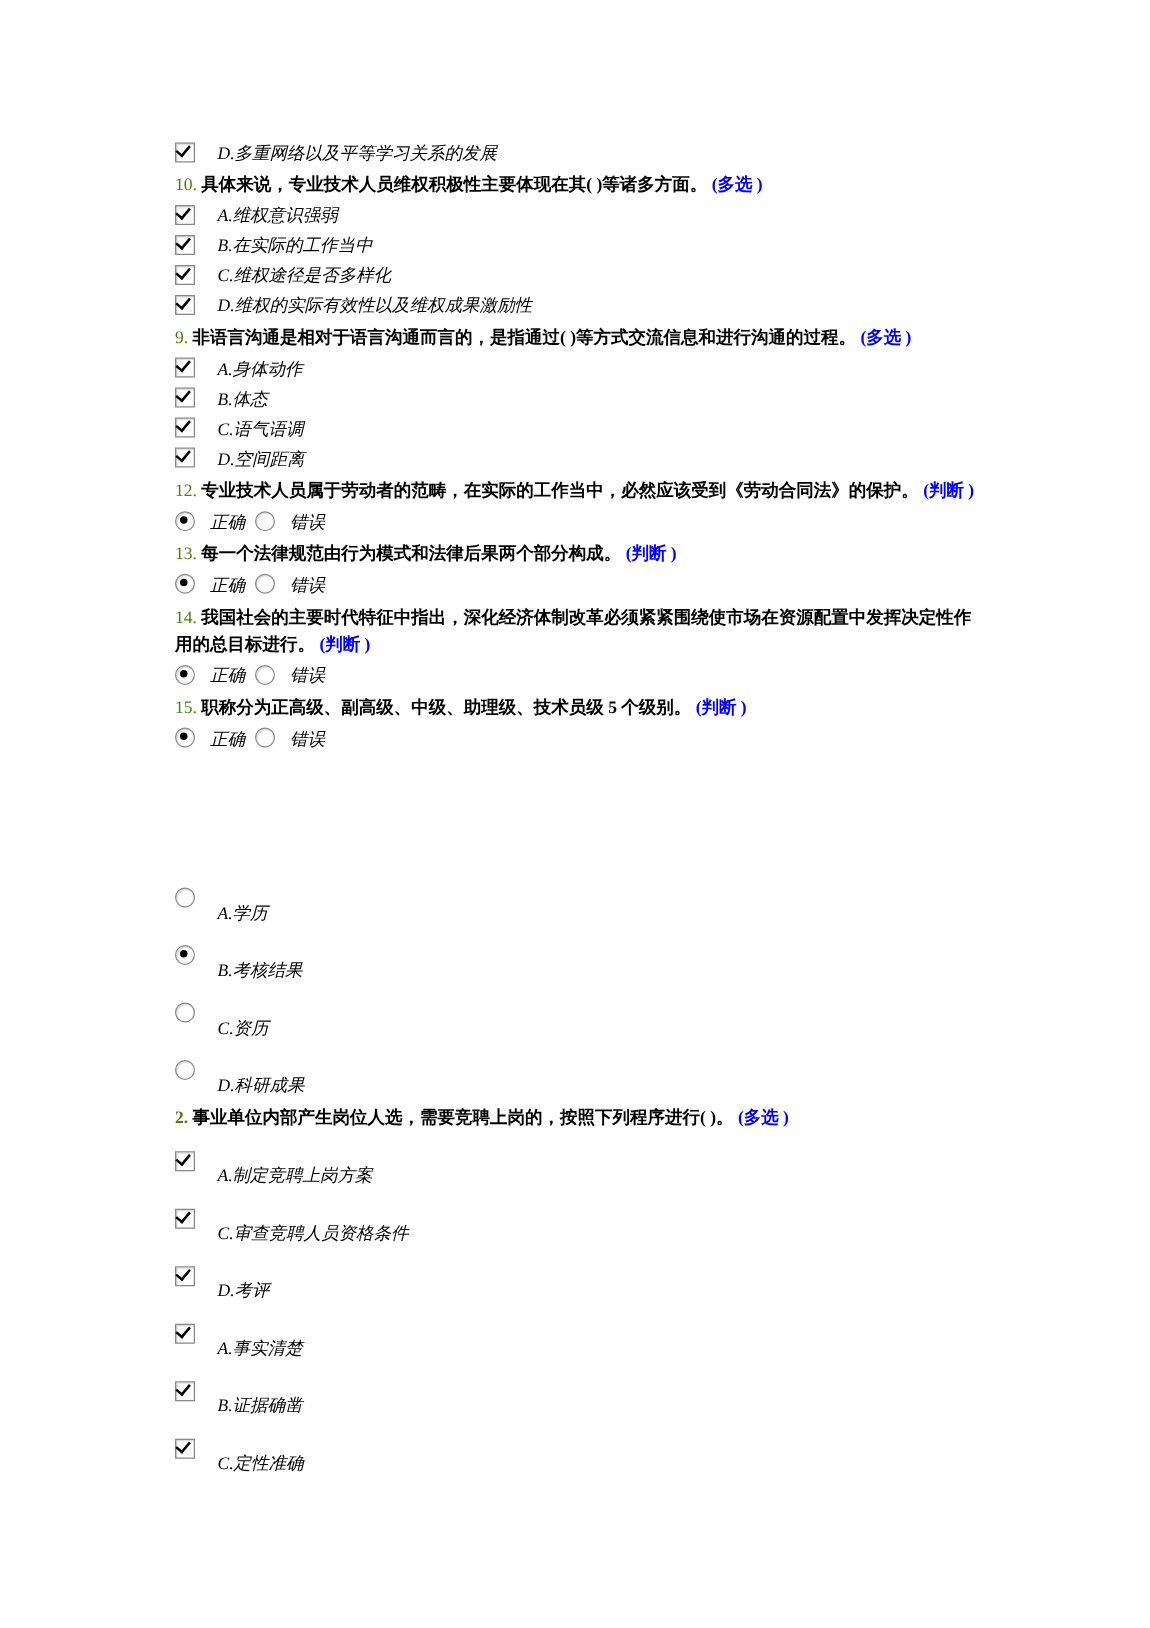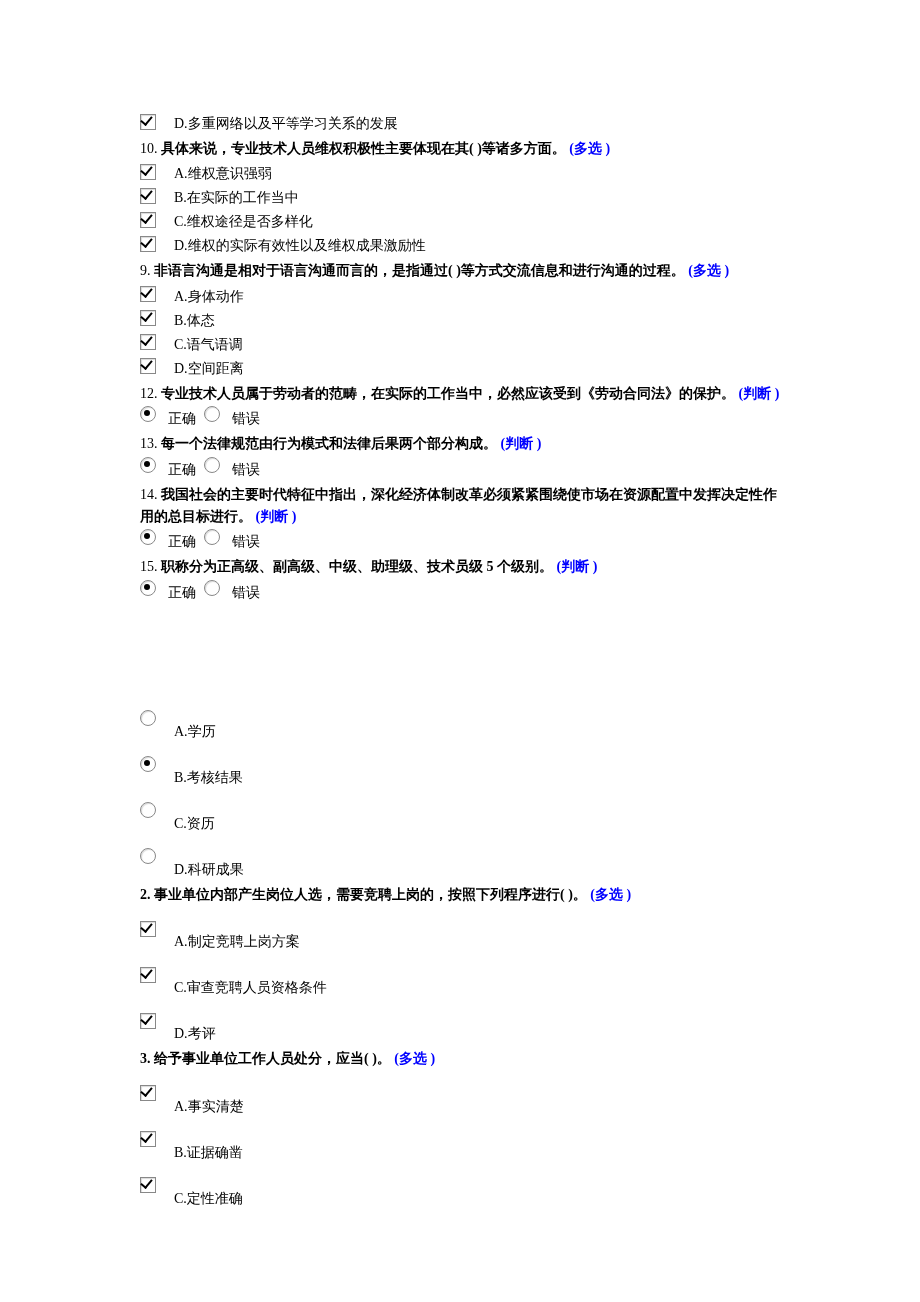--- a/index.html
+++ b/index.html
@@ -10,20 +10,21 @@
     margin: 0;
     padding: 110px 140px 60px 140px;
     width: 920px;
     box-sizing: border-box;
     line-height: 1.5;
   }
   .option-row {
     display: flex;
     align-items: center;
     margin: 3px 0;
+    font-style: italic;
   }
   .checkbox, .radio {
     width: 14px;
     height: 14px;
     margin-right: 18px;
     flex-shrink: 0;
     position: relative;
     top: -2px;
   }
   .checkbox {
@@ -57,37 +58,38 @@
     height: 6px;
     background: #000;
     border-radius: 50%;
   }
   .question {
     margin-top: 4px;
     margin-bottom: 2px;
     line-height: 1.6;
   }
   .qnum {
-    color: #000000;
+    color: #4d7c0f;
   }
   .qtext {
     color: #000000;
     font-weight: bold;
   }
   .qtype {
     color: #0000ff;
     font-weight: bold;
   }
   .opt-label {
     color: #000;
   }
   .tf-row {
     display: flex;
-    align-items: flex-start;
+    align-items: center;
     margin: 3px 0;
+    font-style: italic;
   }
   .tf-row .radio {
     margin-right: 12px;
   }
   .tf-row .tf-label {
     margin-right: 8px;
   }
   .gap {
     height: 90px;
   }
@@ -227,25 +229,20 @@
 </div>
 <div class="option-row">
   <span class="checkbox checked"></span>
   <span class="opt-label"><span>C.</span><span>审查竞聘人员资格条件</span></span>
 </div>
 <div class="option-row">
   <span class="checkbox checked"></span>
   <span class="opt-label"><span>D.</span><span>考评</span></span>
 </div>
 
-<div class="question">
-  <span class="qnum">3.</span>
-  <span class="qtext">给予事业单位工作人员处分，应当( )。</span>
-  <span class="qtype">(多选 )</span>
-</div>
 <div class="option-row">
   <span class="checkbox checked"></span>
   <span class="opt-label"><span>A.</span><span>事实清楚</span></span>
 </div>
 <div class="option-row">
   <span class="checkbox checked"></span>
   <span class="opt-label"><span>B.</span><span>证据确凿</span></span>
 </div>
 <div class="option-row">
   <span class="checkbox checked"></span>

